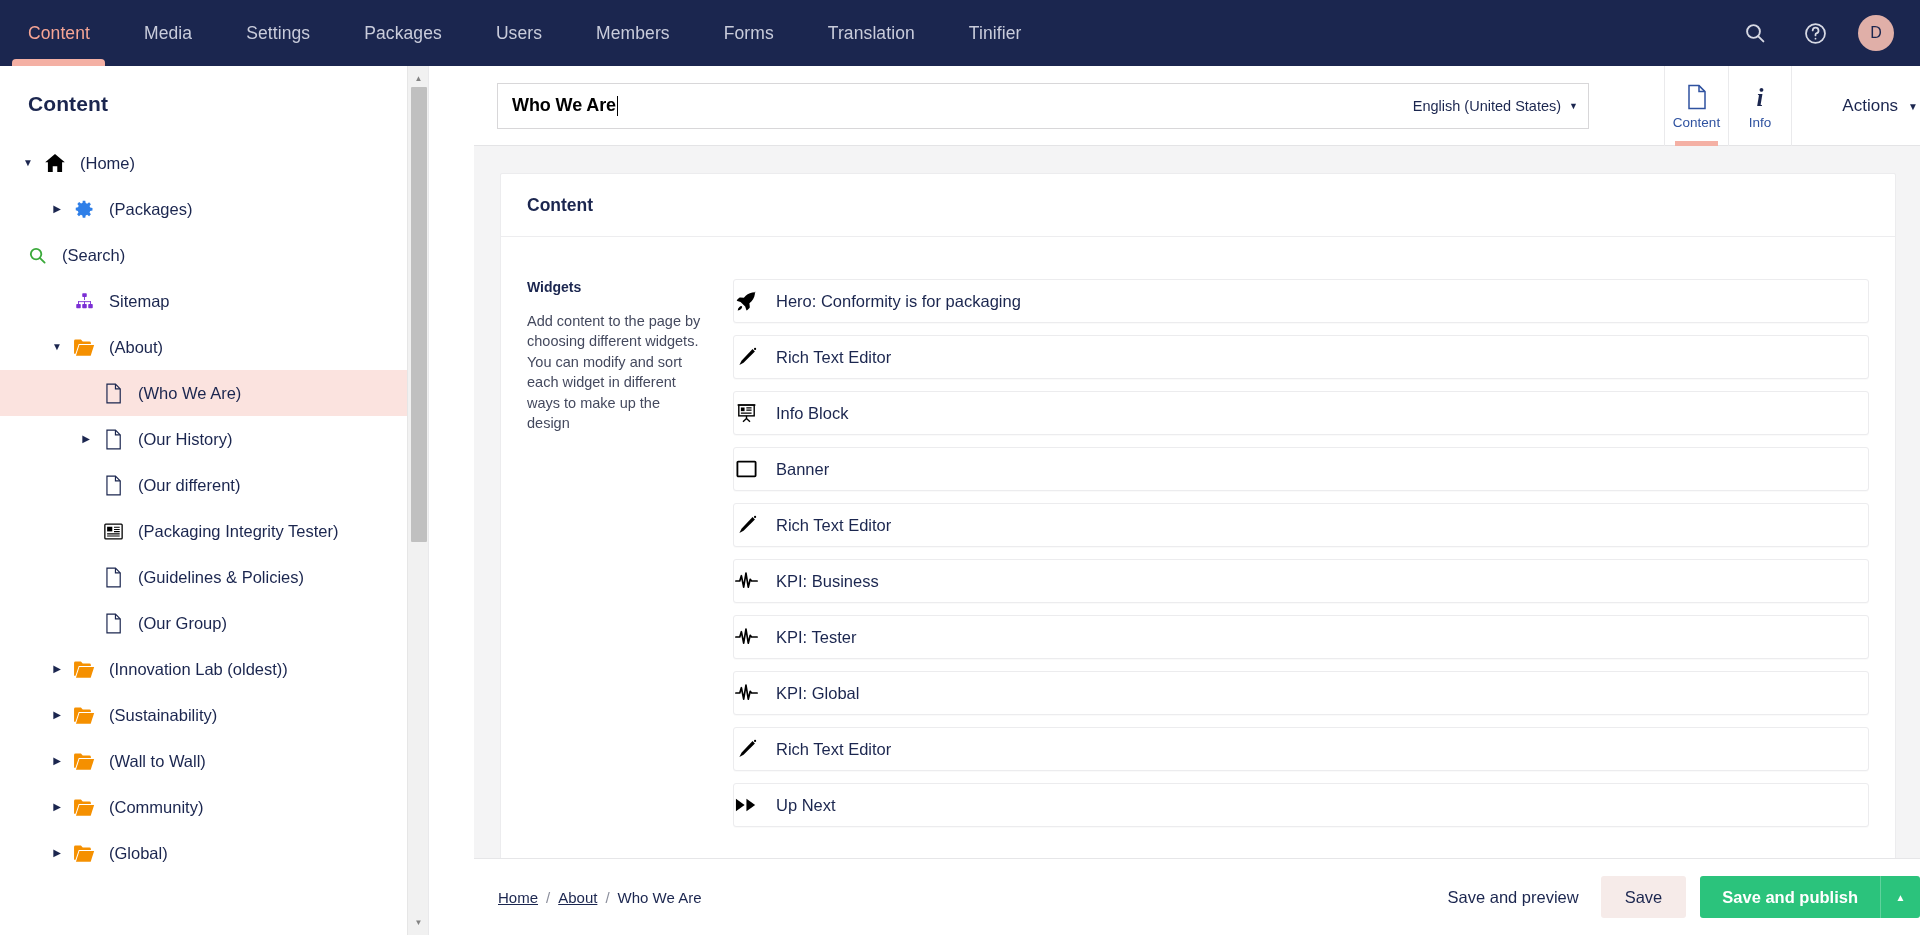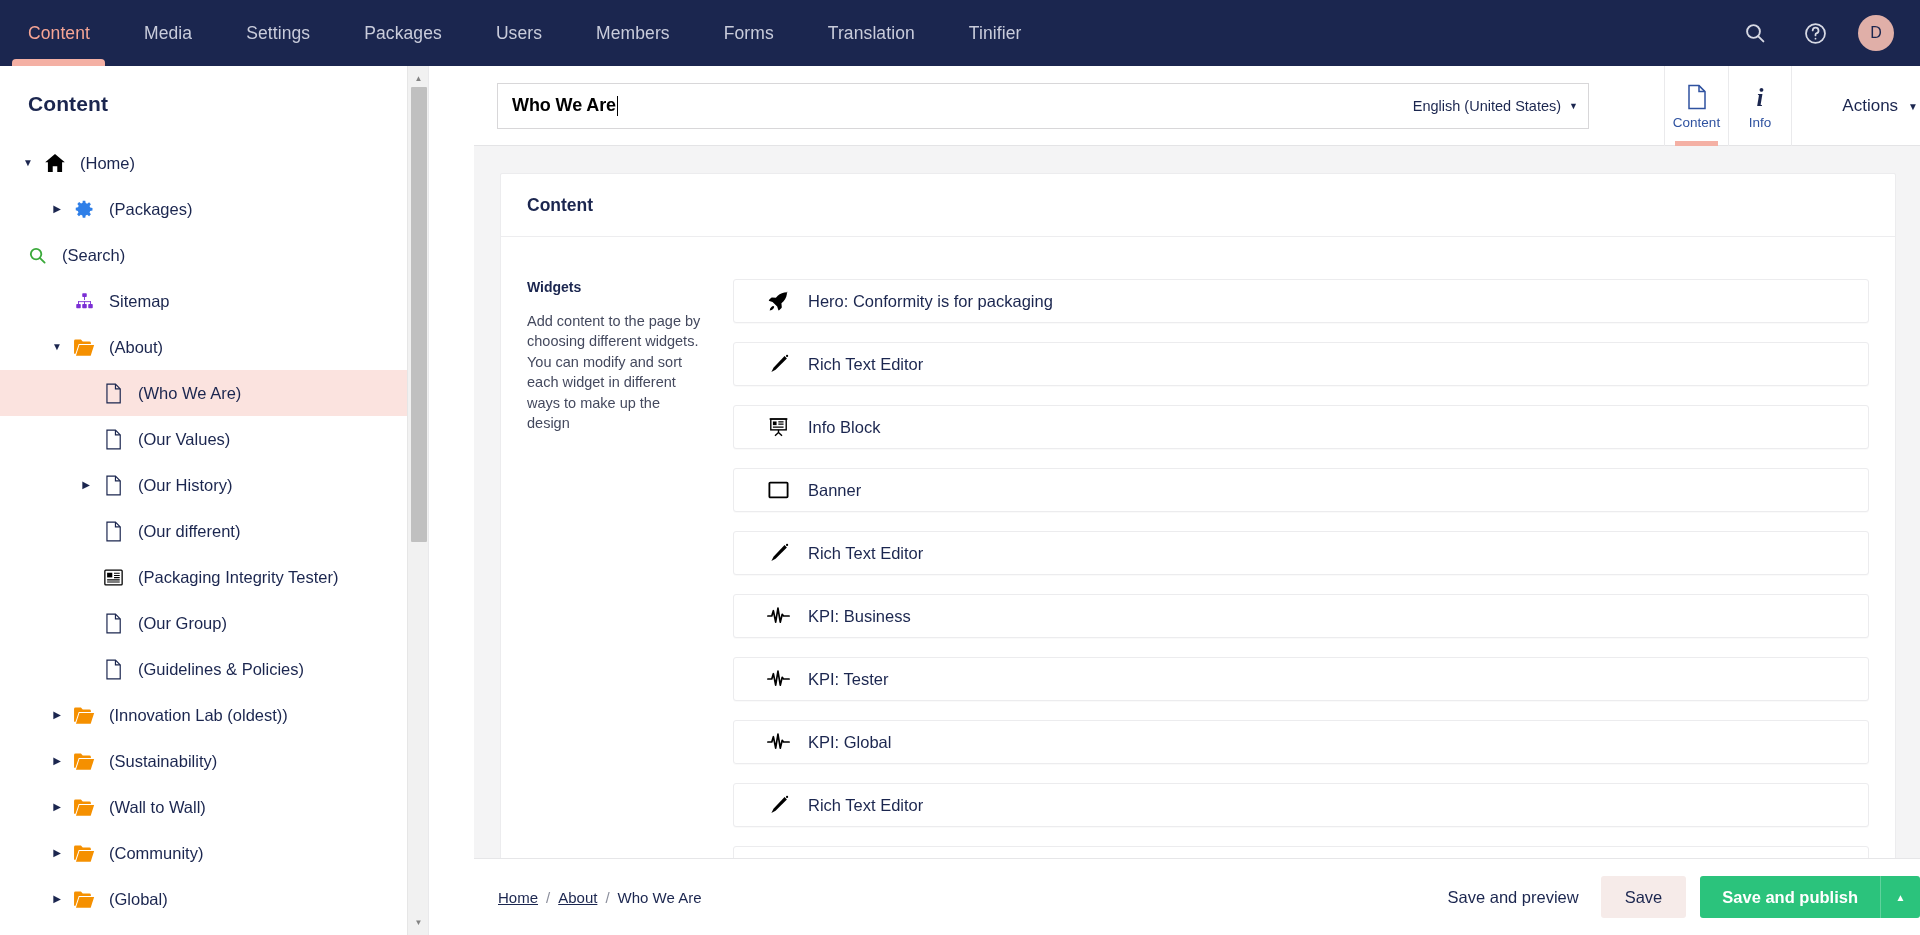--- a/index.html
+++ b/index.html
@@ -236,22 +236,21 @@
     color: #44495e;
     max-width: 175px;
   }
   .widget-list { flex: 1; margin-left: 16px; }
   .widget-item {
     height: 44px;
     border: 1px solid #ececee;
     border-radius: 3px;
     background: #fff;
     display: flex; align-items: center;
-    padding-left: 32px;
-    margin-bottom: 19px;
+    margin-bottom: 12px;
     cursor: pointer;
     box-shadow: 0 1px 0 rgba(0,0,0,.02);
   }
   .widget-ico {
     width: 24px; flex: 0 0 24px;
     display: flex; align-items: center; justify-content: center;
     color: #000;
   }
   .widget-name {
     margin-left: 18px;
@@ -422,30 +421,20 @@
           <span class="caret spacer">▶</span>
           <span class="tree-icon">
             <svg width="17" height="21" viewBox="0 0 20 24" fill="none" stroke="#1b264f" stroke-width="1.4">
               <path d="M2.3 1h10l5.6 5.6V23H2.3z"></path>
               <path d="M12.3 1v5.6h5.6"></path>
             </svg>
           </span>
           <span class="tree-label">(Who We Are)</span>
         </div>
         <div class="tree-row" style="padding-left: 76px;">
-          <span class="caret spacer">▶</span>
-          <span class="tree-icon">
-            <svg width="17" height="21" viewBox="0 0 20 24" fill="none" stroke="#1b264f" stroke-width="1.4">
-              <path d="M2.3 1h10l5.6 5.6V23H2.3z"></path>
-              <path d="M12.3 1v5.6h5.6"></path>
-            </svg>
-          </span>
-          <span class="tree-label">(Our Values)</span>
-        </div>
-        <div class="tree-row" style="padding-left: 76px;">
           <span class="caret">▶</span>
           <span class="tree-icon">
             <svg width="17" height="21" viewBox="0 0 20 24" fill="none" stroke="#1b264f" stroke-width="1.4">
               <path d="M2.3 1h10l5.6 5.6V23H2.3z"></path>
               <path d="M12.3 1v5.6h5.6"></path>
             </svg>
           </span>
           <span class="tree-label">(Our History)</span>
         </div>
         <div class="tree-row" style="padding-left: 76px;">
@@ -470,31 +459,31 @@
           <span class="tree-label">(Packaging Integrity Tester)</span>
         </div>
         <div class="tree-row" style="padding-left: 76px;">
           <span class="caret spacer">▶</span>
           <span class="tree-icon">
             <svg width="17" height="21" viewBox="0 0 20 24" fill="none" stroke="#1b264f" stroke-width="1.4">
               <path d="M2.3 1h10l5.6 5.6V23H2.3z"></path>
               <path d="M12.3 1v5.6h5.6"></path>
             </svg>
           </span>
-          <span class="tree-label">(Our Group)</span>
+          <span class="tree-label">(Guidelines &amp; Policies)</span>
         </div>
         <div class="tree-row" style="padding-left: 76px;">
           <span class="caret spacer">▶</span>
           <span class="tree-icon">
             <svg width="17" height="21" viewBox="0 0 20 24" fill="none" stroke="#1b264f" stroke-width="1.4">
               <path d="M2.3 1h10l5.6 5.6V23H2.3z"></path>
               <path d="M12.3 1v5.6h5.6"></path>
             </svg>
           </span>
-          <span class="tree-label">(Guidelines &amp; Policies)</span>
+          <span class="tree-label">(Our Group)</span>
         </div>
         <div class="tree-row" style="padding-left: 47px;">
           <span class="caret">▶</span>
           <span class="tree-icon">
             <svg width="22" height="19" viewBox="0 0 24 21" fill="#f59000">
               <path d="M1 3.2a1.6 1.6 0 0 1 1.6-1.6h6l2 2.2h7.4A1.6 1.6 0 0 1 19.6 5.4v1.1H6.2L2.6 17.4H1z"></path>
               <path d="M6.9 7.8h16.3L19.4 19.6H3.1z"></path>
             </svg>
           </span>
           <span class="tree-label">(Innovation Lab (oldest))</span>

